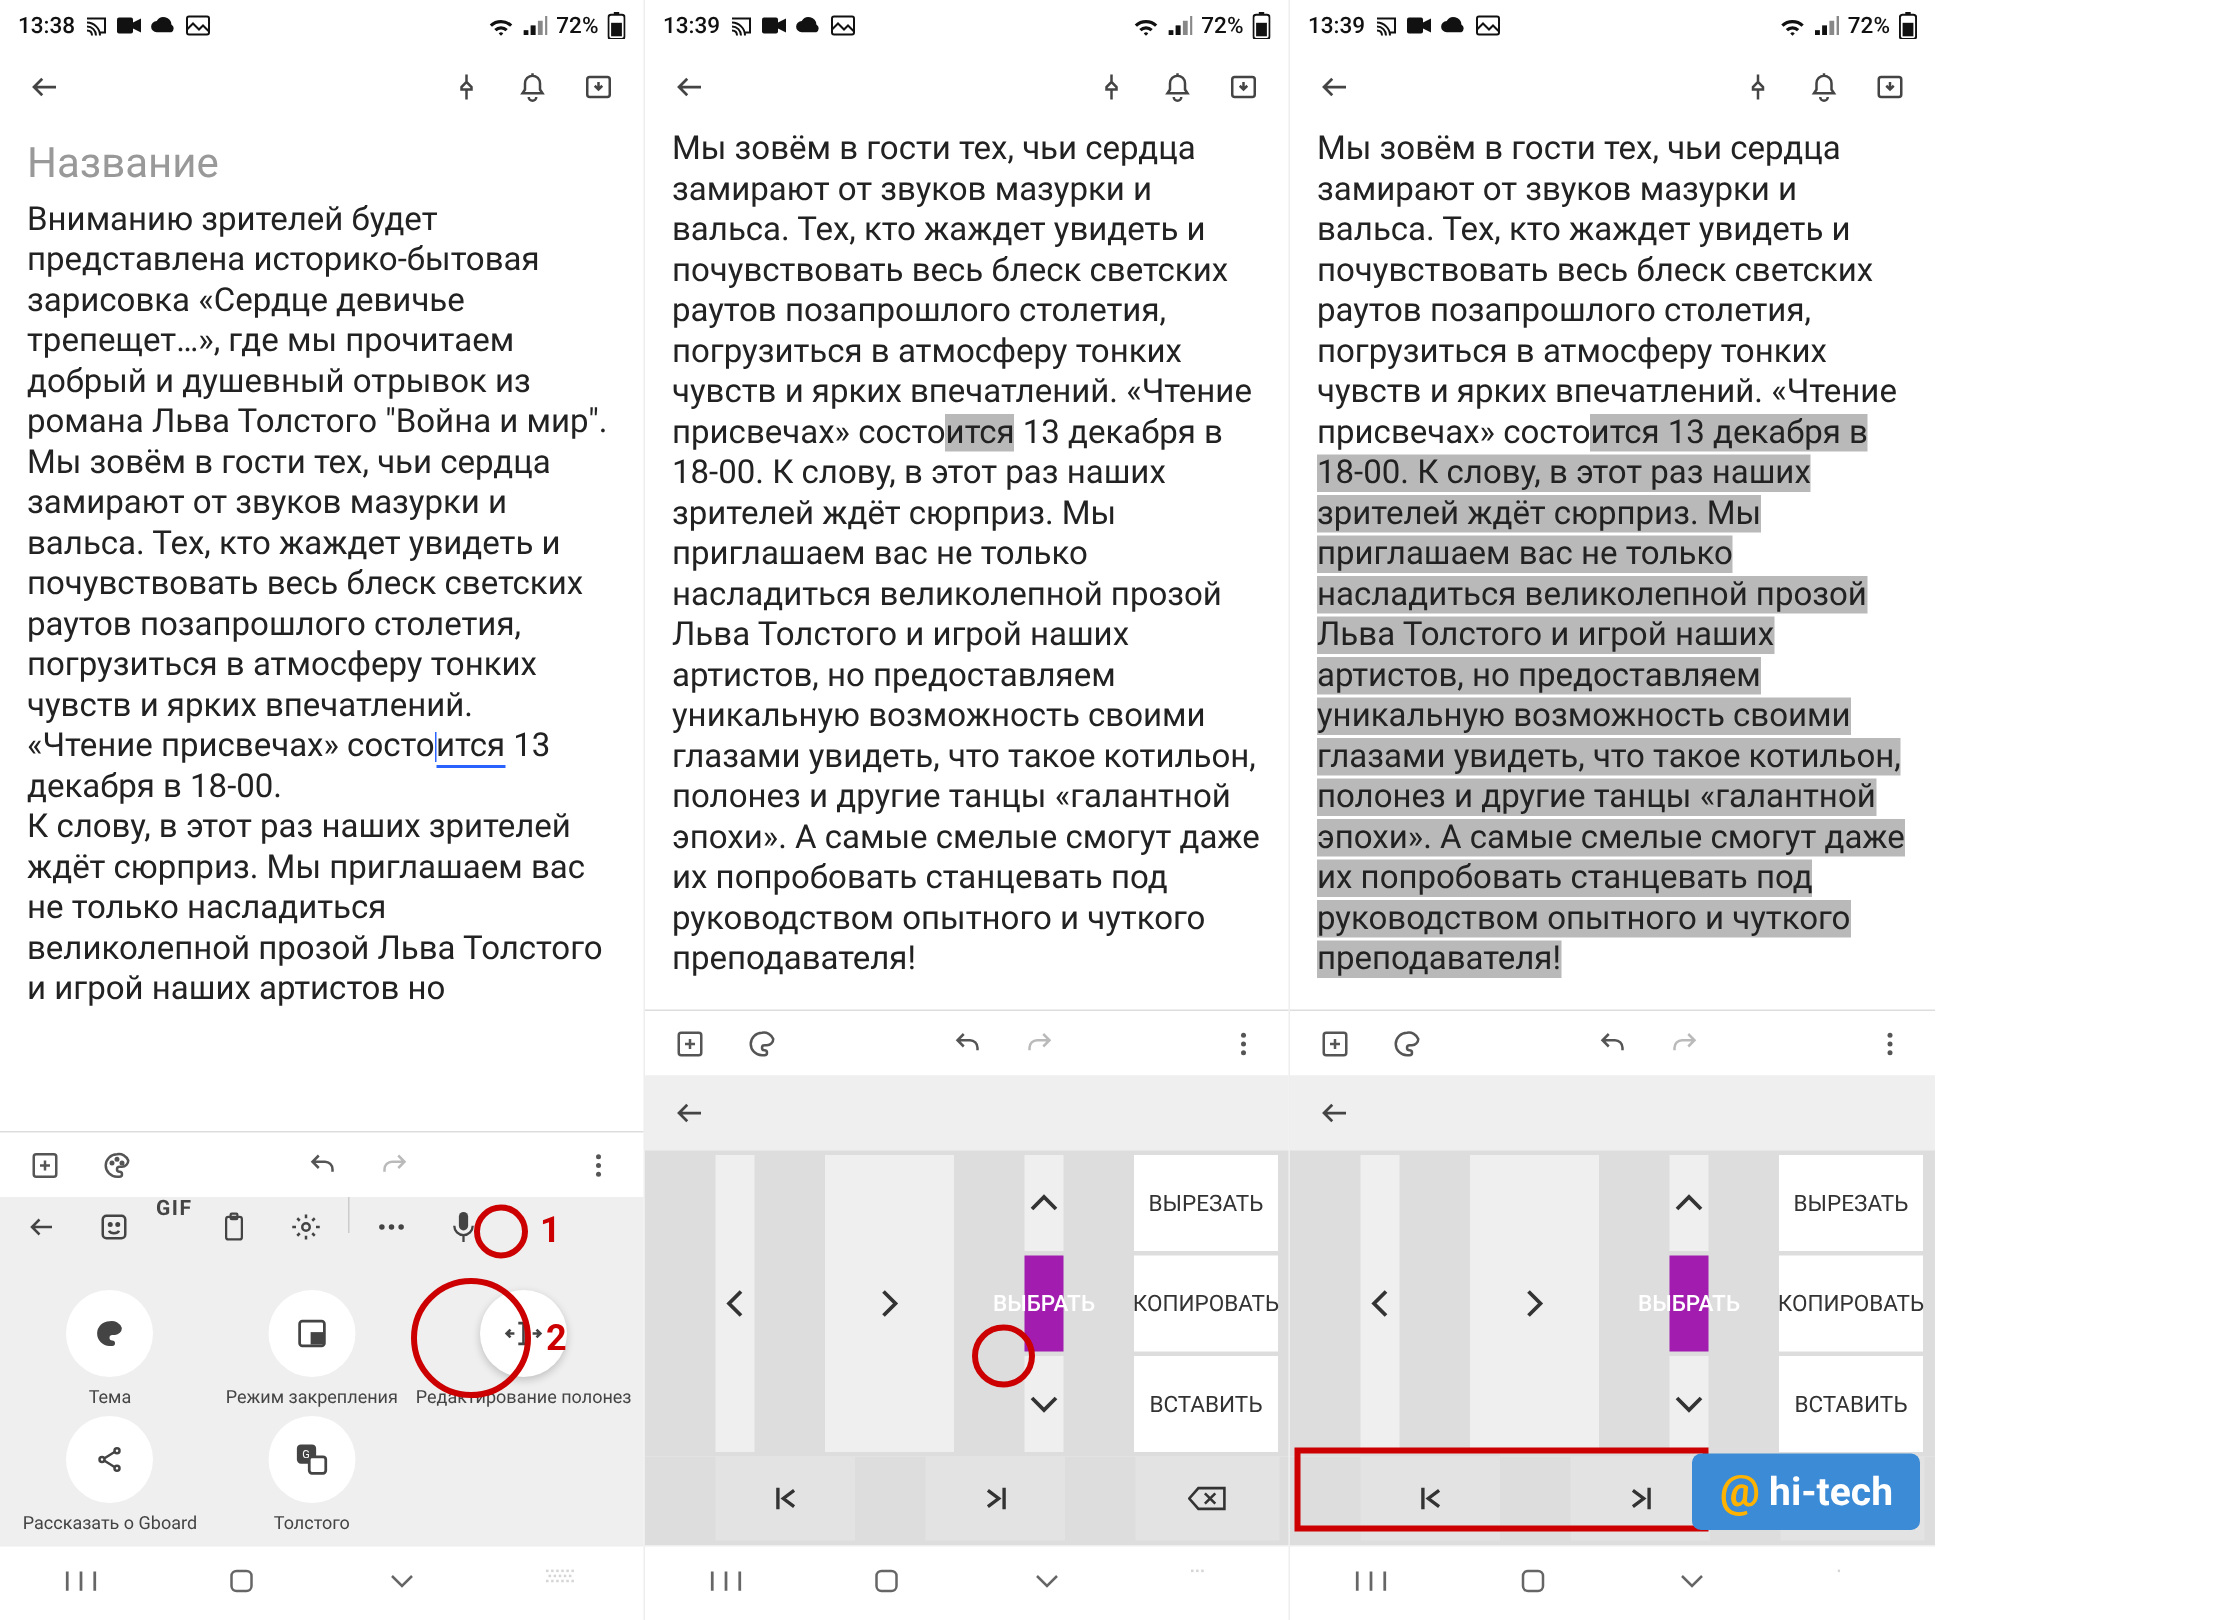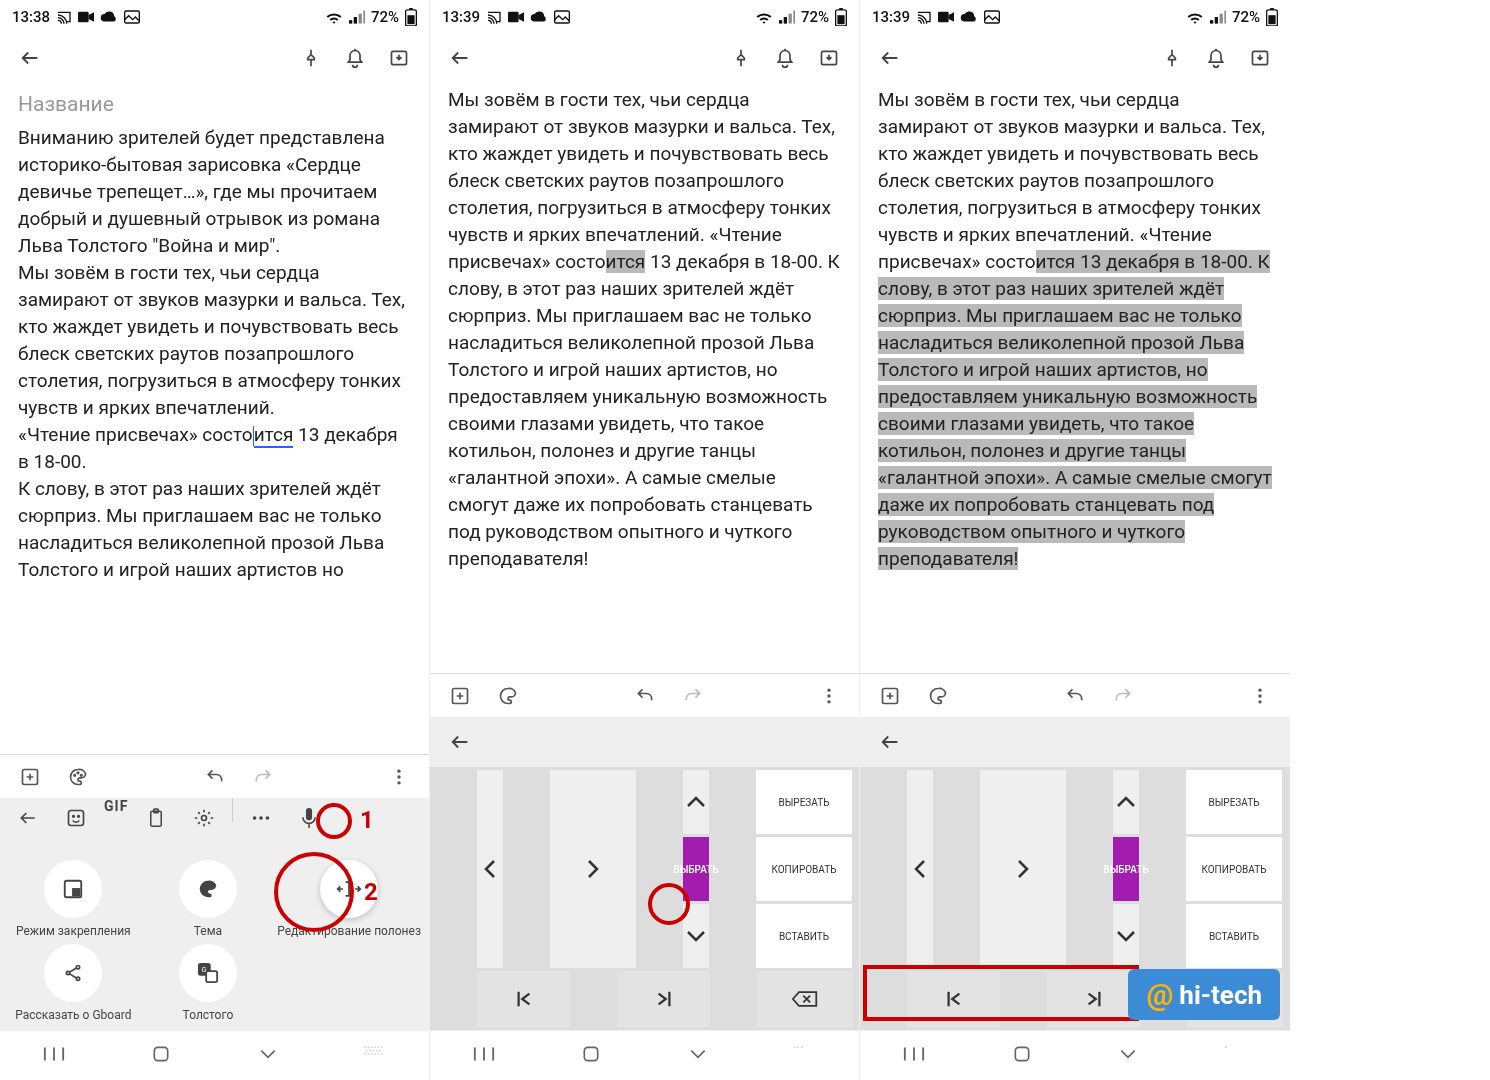--- a/index.html
+++ b/index.html
@@ -6,40 +6,40 @@
   body { font-family: Roboto, Arial, sans-serif; background:#fff; }
   .container { display:flex; width:1490px; height:1080px; }
   .phone { width:430px; height:100%; border-right:1px solid #eee; position:relative; display:flex; flex-direction:column; background:#fff;}
   .phone:last-child{border-right:none;}
   .statusbar { height:34px; display:flex; align-items:center; justify-content:space-between; padding:0 12px; font-size:15px; font-weight:500; color:#111;}
   .status-left, .status-right { display:flex; align-items:center; gap:6px; }
   .status-right svg { flex-shrink:0; }
   .topbar { height:48px; display:flex; align-items:center; padding:0 10px; gap:4px; }
   .topbar .spacer { flex:1; }
   .iconbtn { width:40px; height:40px; display:flex; align-items:center; justify-content:center; color:#444; }
-  .title-ph { padding:10px 18px 4px; font-size:21px; color:#999; }
-  .body-text { padding:4px 18px 8px; font-size:19px; line-height:27px; color:#222; flex:1; overflow:hidden;}
+  .title-ph { padding:10px 18px 4px; font-size:28px; color:#999; }
+  .body-text { padding:4px 18px 8px; font-size:22px; line-height:27px; color:#222; flex:1; overflow:hidden;}
   .body-text .hl { background:#b9b9b9; }
   .format-bar { height:44px; border-top:1px solid #ddd; display:flex; align-items:center; padding:0 10px; gap:8px; color:#555; }
   .format-bar .spacer{flex:1;}
   .kbd-area { background:#efefef; }
   
   .kbd-toolbar { height:50px; display:flex; align-items:flex-start; padding:0 8px; gap:8px; color:#444; background:#efefef;}
   .kbd-toolbar .vdiv { width:1px; height:24px; background:#ccc; }
   .menu-grid { display:grid; grid-template-columns:repeat(3,1fr); gap:6px 4px; padding:12px 8px 8px; background:#efefef;}
   .menu-item { display:flex; flex-direction:column; align-items:center; gap:6px;}
   .menu-circle { width:58px; height:58px; border-radius:50%; background:#fff; display:flex; align-items:center; justify-content:center; color:#444;}
   .menu-label { font-size:12px; color:#444; text-align:center; white-space:nowrap;}
   .navbar { height:50px; display:flex; align-items:center; justify-content:space-around; color:#666; border-top:1px solid #eee;}
   .red-circle { position:absolute; border:4px solid #c00; border-radius:50%; pointer-events:none;}
   .red-num { position:absolute; color:#c00; font-weight:bold; font-size:24px;}
   
   .back-row { height:50px; display:flex; align-items:center; padding:0 10px; background:#efefef;}
   .pad-grid { display:grid; grid-template-columns: 70px 130px 70px 140px; grid-template-rows: 64px 64px 64px; gap:3px; padding:3px; background:#ddd;}
-  .pad-cell { background:#efefef; display:flex; align-items:center; justify-content:center; font-size:10px; color:#333;margin-left:44px;}
+  .pad-cell { background:#efefef; display:flex; align-items:center; justify-content:center; font-size:15px; color:#333;margin-left:44px;}
   .pad-cell.white { background:#fff; }
   .pad-cell.blue { background:#a21caf; color:#fff; font-weight:500;}
   .pad-bottom { display:grid; grid-template-columns: 137px 137px 140px; gap:3px; padding:0 3px 3px; background:#ddd;}
   .pad-bottom .pad-cell { height:56px; background:#e3e3e3;}
   .red-rect { position:absolute; border:4px solid #c00; pointer-events:none;}
   .watermark { position:absolute; right:10px; bottom:60px; background:#3b8bd6; color:#fff; padding:8px 18px; border-radius:6px; font-size:26px; font-weight:bold; display:flex; align-items:center; gap:6px;}
   .watermark .at { color:#ffb300; font-size:30px;}
   .gif-label{font-size:14px; font-weight:bold; color:#444; letter-spacing:1px;}
   .cursor-underline{ border-bottom:2px solid #2962ff; }
   .tcursor{ display:inline-block; width:1px; height:20px; background:#2962ff; vertical-align:middle;}
@@ -192,34 +192,34 @@
               <rect x="6" y="0" width="8" height="16" rx="4"></rect>
               <path d="M2 12a8 8 0 0016 0M10 20v6" stroke="#444" stroke-width="2" fill="none"></path>
             </svg>
           </div>
       <div class="red-circle" style="width:36px;height:36px;left:316px;top:5px;"></div>
       <div class="red-num" style="left:360px;top:8px;">1</div>
     </div>
     <div class="menu-grid" style="position:relative">
       <div class="menu-item">
             <div class="menu-circle">
+              <svg width="22" height="22" viewBox="0 0 24 24" fill="#444">
+                <path d="M12 3a9 9 0 100 18h2a2 2 0 002-2 2 2 0 00-2-2 2 2 0 010-4h2a5 5 0 005-5 8 8 0 00-9-5z"></path>
+              </svg>
+            </div>
+            <div class="menu-label">Тема</div>
+          </div>
+      <div class="menu-item">
+            <div class="menu-circle">
               <svg width="22" height="22" viewBox="0 0 24 24" fill="none" stroke="#444" stroke-width="2">
                 <rect x="3" y="3" width="18" height="18" rx="2"></rect>
                 <rect x="12" y="12" width="7" height="7" fill="#444"></rect>
               </svg>
             </div>
             <div class="menu-label">Режим закрепления</div>
-          </div>
-      <div class="menu-item">
-            <div class="menu-circle">
-              <svg width="22" height="22" viewBox="0 0 24 24" fill="#444">
-                <path d="M12 3a9 9 0 100 18h2a2 2 0 002-2 2 2 0 00-2-2 2 2 0 010-4h2a5 5 0 005-5 8 8 0 00-9-5z"></path>
-              </svg>
-            </div>
-            <div class="menu-label">Тема</div>
           </div>
       <div class="menu-item">
             <div class="menu-circle" style="box-shadow:0 2px 6px rgba(0,0,0,.2)">
               <svg width="26" height="22" viewBox="0 0 30 24" fill="none" stroke="#444" stroke-width="2">
                 <path d="M15 4v16M11 4h8M11 20h8M8 12l-5 0M27 12l-5 0M5 9l-3 3 3 3M25 9l3 3-3 3"></path>
               </svg>
             </div>
             <div class="menu-label">Редактирование полонез</div>
           </div>
       <div class="menu-item">

